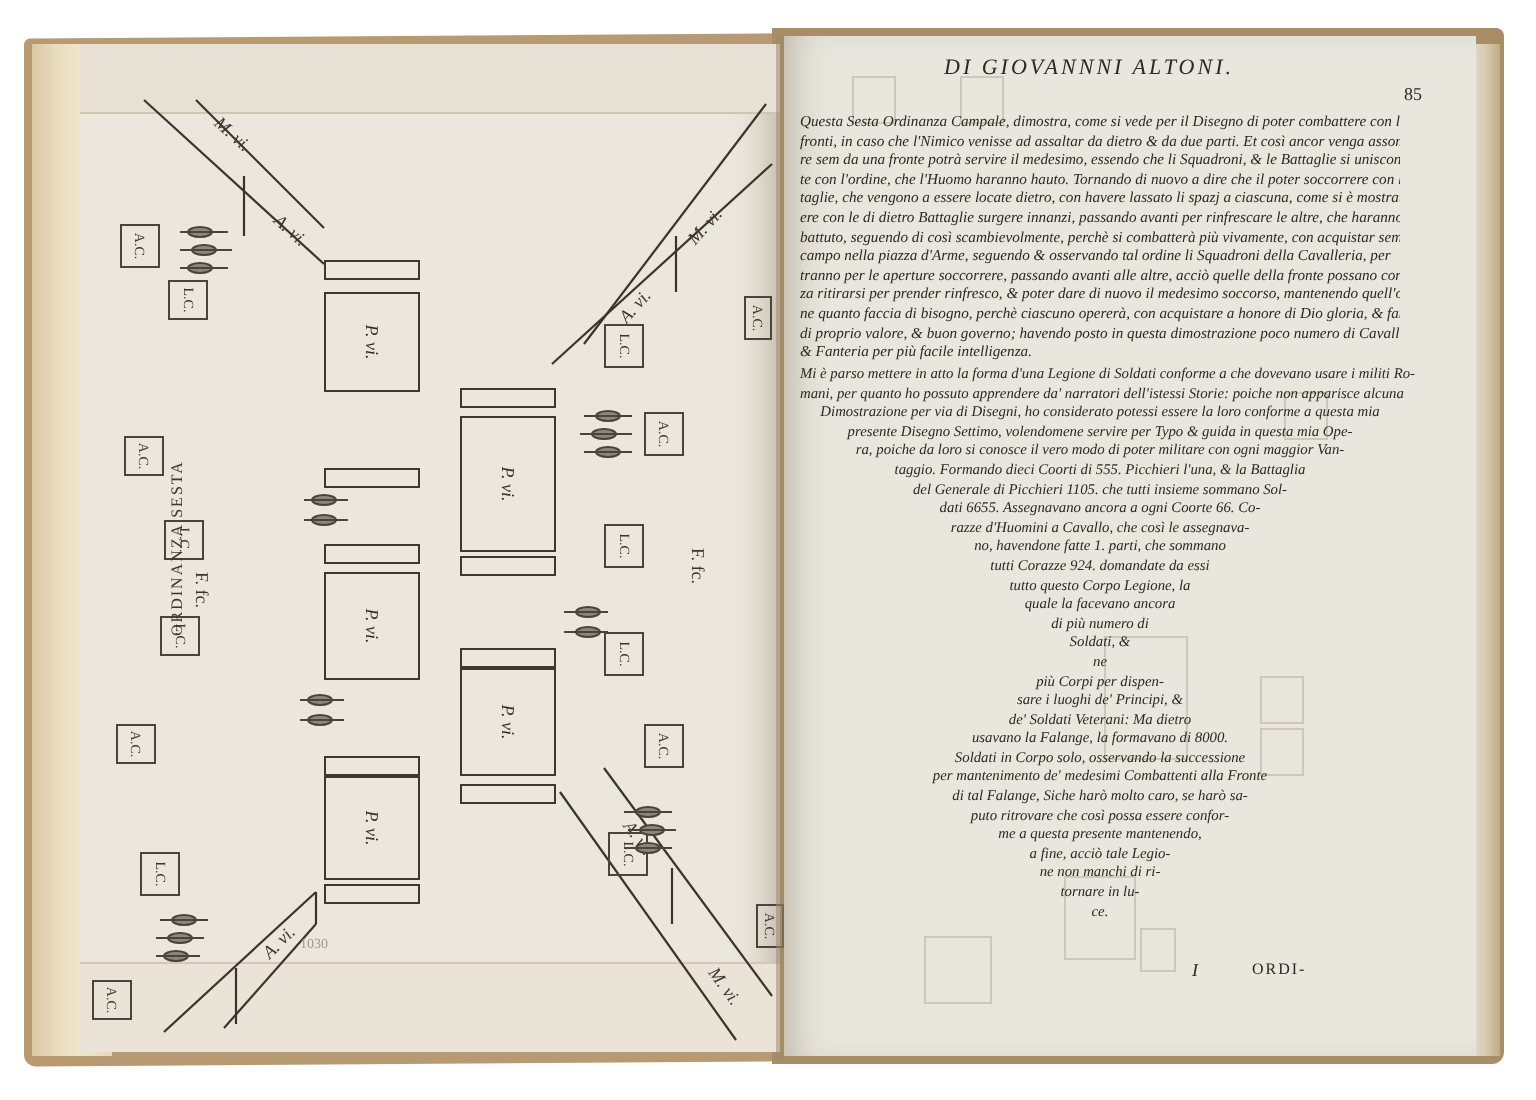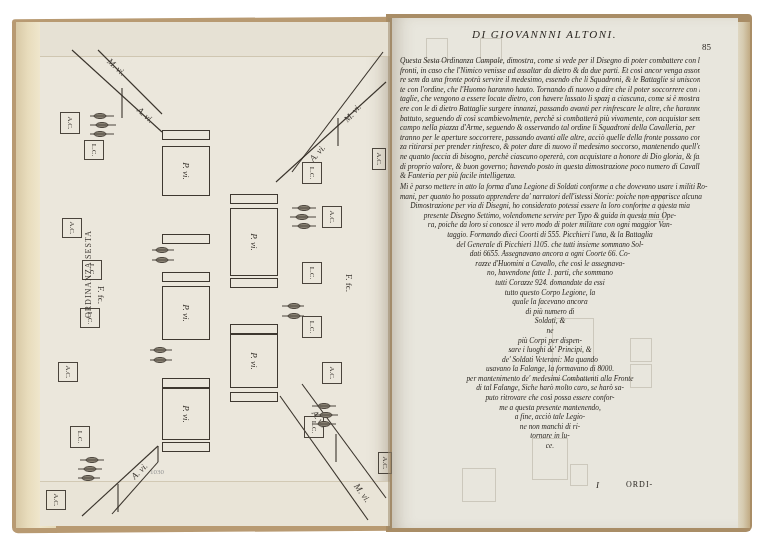--- a/index.html
+++ b/index.html
@@ -280,22 +280,23 @@
       <span class="line">razze d'Huomini a Cavallo, che così le assegnava-</span>
       <span class="line">no, havendone fatte 1. parti, che sommano</span>
       <span class="line">tutti Corazze 924. domandate da essi</span>
       <span class="line">tutto questo Corpo Legione, la</span>
       <span class="line">quale la facevano ancora</span>
       <span class="line">di più numero di</span>
       <span class="line">Soldati, &amp;</span>
       <span class="line">ne</span>
       <span class="line">più Corpi per dispen-</span>
       <span class="line">sare i luoghi de' Principi, &amp;</span>
-      <span class="line">de' Soldati Veterani: Ma quando</span>
+      <span class="line">de' Soldati Veterani: Ma dietro</span>
       <span class="line">usavano la Falange, la formavano di 8000.</span>
+      <span class="line">Soldati in Corpo solo, osservando la successione</span>
       <span class="line">per mantenimento de' medesimi Combattenti alla Fronte</span>
       <span class="line">di tal Falange, Siche harò molto caro, se harò sa-</span>
       <span class="line">puto ritrovare che così possa essere confor-</span>
       <span class="line">me a questa presente mantenendo,</span>
       <span class="line">a fine, acciò tale Legio-</span>
       <span class="line">ne non manchi di ri-</span>
       <span class="line">tornare in lu-</span>
       <span class="line">ce.</span>
     </div>
 

